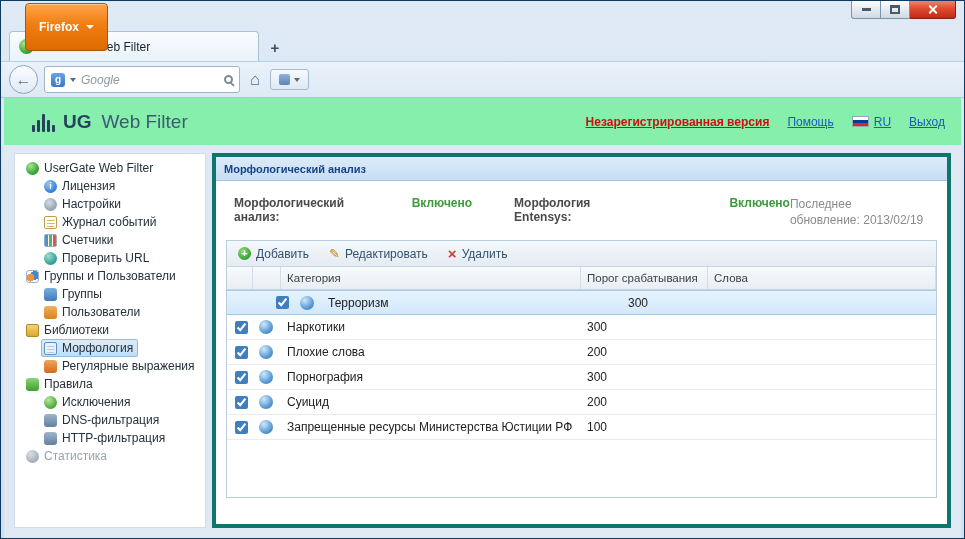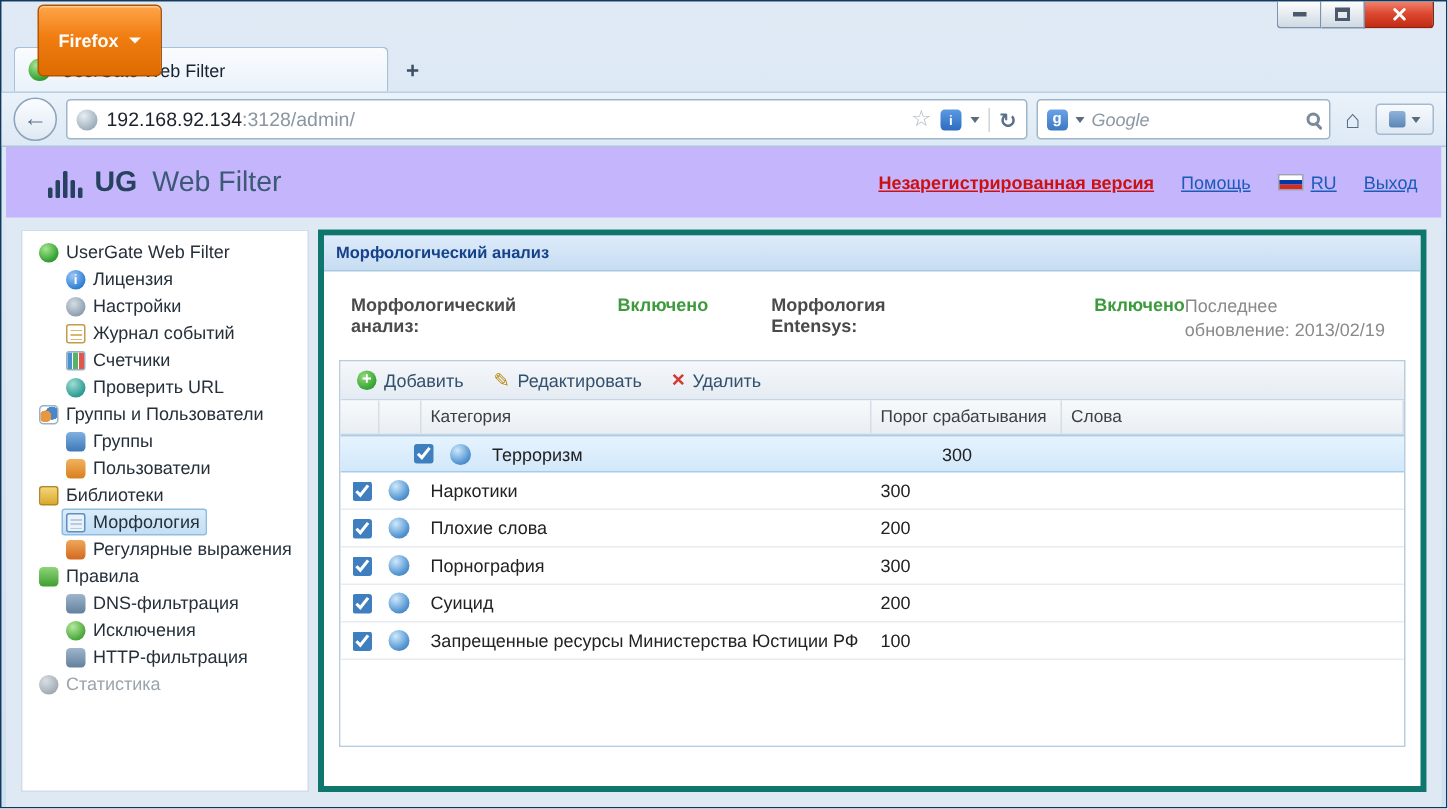--- a/index.html
+++ b/index.html
@@ -74,21 +74,21 @@
   .mag::after { content:""; position:absolute; right:-4px; bottom:-3px; width:6px; height:2px; background:#7a8a99;
                 transform:rotate(45deg); border-radius:1px; }
   .home-btn { font-size:17px; color:#56импjd6d84; color:#566d84; padding:0 4px; }
   .home-btn::before { content:"⌂"; }
   .bm-btn { display:flex; align-items:center; gap:4px; padding:4px 8px; border:1px solid #a5bad0; border-radius:3px;
             background:linear-gradient(#f6fafd,#dfe9f3); }
   .bm-square { width:11px; height:11px; border-radius:2px; background:linear-gradient(#8fb2d9,#5c86b5); }
 
   
   .page { flex:1; margin:0 3px; background:#dfe9f3; display:flex; flex-direction:column; overflow:hidden; }
-  .page-header { height:47px; background:#c4b5fd; display:flex; align-items:center; padding:0 16px 0 28px; }
+  .page-header { height:47px; background:#86efac; display:flex; align-items:center; padding:0 16px 0 28px; }
   .logo { display:flex; align-items:center; gap:8px; }
   .eq { display:flex; align-items:flex-end; gap:2px; height:20px; }
   .eq span { width:3px; background:#26425f; border-radius:1px; }
   .eq span:nth-child(1){height:7px;} .eq span:nth-child(2){height:12px;} .eq span:nth-child(3){height:18px;}
   .eq span:nth-child(4){height:12px;} .eq span:nth-child(5){height:7px;}
   .logo-ug { font-size:19px; font-weight:bold; color:#26425f; }
   .logo-rest { font-size:19px; color:#3d5a75; margin-left:2px; }
   .header-right { margin-left:auto; display:flex; align-items:center; gap:18px; font-size:12px; }
   .unreg { color:#cc1111; font-weight:bold; text-decoration:underline; }
   .hlink { color:#1c5bb8; text-decoration:underline; cursor:pointer; }
@@ -191,32 +191,20 @@
   <div class="tabbar">
     <div class="tab">
       <span class="favicon"></span>
       <span class="tab-label">UserGate Web Filter</span>
     </div>
     <div class="newtab"></div>
   </div>
 
   <div class="navbar">
     <div class="back-btn"></div>
-    <div class="urlbar">
-      <span class="globe-ic"></span>
-      <span class="url-text">
-        <span class="url-host">192.168.92.134</span>
-        <span class="url-path">:3128/admin/</span>
-      </span>
-      <span class="star-ic"></span>
-      <span class="chip-blue"></span>
-      <span class="tri"></span>
-      <span class="vdiv"></span>
-      <span class="refresh-ic"></span>
-    </div>
     <div class="searchbar">
       <span class="g-fav"></span>
       <span class="tri"></span>
       <input class="search-input" type="text" placeholder="Google" style="">
       <span class="mag"></span>
     </div>
     <div class="home-btn"></div>
     <div class="bm-btn">
       <span class="bm-square"></span>
       <span class="tri"></span>
@@ -328,28 +316,28 @@
             </span>
           </div>
         <div class="titem lvl0">
             <span class="hl">
               <span class="tic ic-rules"></span>
               <span>Правила</span>
             </span>
           </div>
         <div class="titem lvl1">
             <span class="hl">
+              <span class="tic ic-exc"></span>
+              <span>Исключения</span>
+            </span>
+          </div>
+        <div class="titem lvl1">
+            <span class="hl">
               <span class="tic ic-dns"></span>
               <span>DNS-фильтрация</span>
-            </span>
-          </div>
-        <div class="titem lvl1">
-            <span class="hl">
-              <span class="tic ic-exc"></span>
-              <span>Исключения</span>
             </span>
           </div>
         <div class="titem lvl1">
             <span class="hl">
               <span class="tic ic-http"></span>
               <span>HTTP-фильтрация</span>
             </span>
           </div>
         <div class="titem lvl0 disabled">
             <span class="hl">

